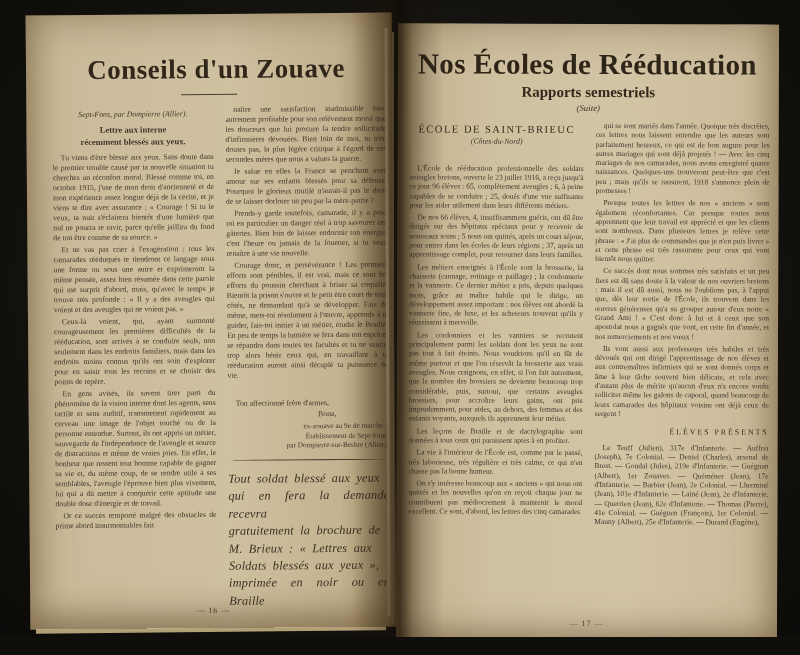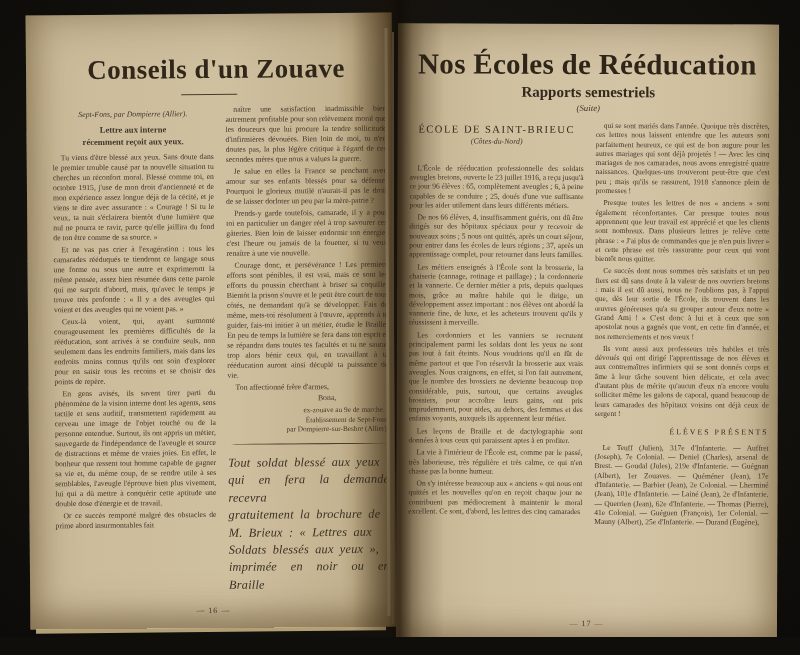--- a/index.html
+++ b/index.html
@@ -23,21 +23,21 @@
 
   
   .lp-title{margin:40px 6px 0 20px;text-align:center;font-weight:bold;font-size:27px;
     letter-spacing:.5px;color:#30271a;white-space:nowrap;}
   .title-rule{width:56px;height:1px;background:#4a3d2c;margin:9px auto 10px auto;}
   .lp-cols{display:flex;gap:12px;padding:0 6px 0 26px;}
   .lp-col{width:161px;flex:0 0 161px;font-size:7.7px;line-height:1.3;text-align:justify;}
   .dateline{font-style:italic;text-align:center;font-size:7.8px;margin:4px 0 5px 0;}
   .letter-heading{font-weight:bold;text-align:center;font-size:8.6px;line-height:1.35;margin:0 0 5px 0;}
   .body-p{margin:0 0 2px 0;text-indent:8px;}
-  .sig{margin-top:2px;font-size:7.8px;}
+  .sig{margin-top:18px;font-size:7.8px;}
   .sig-closing{text-indent:8px;}
   .sig-name{text-align:center;padding-left:38px;margin-top:1px;}
   .sig-unit{text-align:right;padding-right:4px;font-size:7.3px;margin-top:2px;}
   .sig-inst{text-align:right;padding-right:2px;font-size:7.3px;}
   .flourish{height:1px;background:#4a3d2c;margin:9px 2px 10px 2px;border-radius:50%;}
   .promo{font-style:italic;font-size:12.3px;line-height:1.42;text-align:justify;
     letter-spacing:.2px;word-spacing:3px;color:#3a3023;}
   .promo p{margin:0;}
   .page-number{position:absolute;bottom:14px;left:0;right:0;text-align:center;font-size:8px;letter-spacing:1px;}
   .lp .page-number{bottom:13px;}
@@ -64,21 +64,21 @@
 
   <div class="page page-left lp">
     <div class="lp-title">Conseils d'un Zouave</div>
     <div class="title-rule"></div>
 
     <div class="lp-cols">
       <div class="lp-col">
         <div class="dateline">Sept-Fons, par Dompierre (Allier).</div>
         <div class="letter-heading">
           <div>Lettre aux interne</div>
-          <div>récemment reçoit aux yeux.</div>
+          <div>récemment blessés aux yeux.</div>
         </div>
         <div>
             <p class="body-p">Tu viens d'être blessé aux yeux. Sans doute dans le premier trouble causé par ta nouvelle situation tu cherches un réconfort moral. Blessé comme toi, en octobre 1915, j'use de mon droit d'ancienneté et de mon expérience assez longue déjà de la cécité, et je viens te dire avec assurance : « Courage ! Si tu le veux, ta nuit s'éclairera bientôt d'une lumière que nul ne pourra te ravir, parce qu'elle jaillira du fond de ton être comme de sa source. »</p>
             <p class="body-p">Et ne vas pas crier à l'exagération : tous les camarades rééduqués te tiendront ce langage sous une forme ou sous une autre et exprimeront la même pensée, assez bien résumée dans cette parole qui me surprit d'abord, mais, qu'avec le temps je trouve très profonde : « Il y a des aveugles qui voient et des aveugles qui ne voient pas. »</p>
             <p class="body-p">Ceux-là voient, qui, ayant surmonté courageusement les premières difficultés de la rééducation, sont arrivés à se conduire seuls, non seulement dans les endroits familiers, mais dans les endroits moins connus qu'ils ont soin d'explorer pour en saisir tous les recoins et se choisir des points de repère.</p>
             <p class="body-p">En gens avisés, ils savent tirer parti du phénomène de la vision interne dont les agents, sens tactile et sens auditif, transmettent rapidement au cerveau une image de l'objet touché ou de la personne entendue. Surtout, ils ont appris un métier, sauvegarde de l'indépendance de l'aveugle et source de distractions et même de vraies joies. En effet, le bonheur que ressent tout homme capable de gagner sa vie et, du même coup, de se rendre utile à ses semblables, l'aveugle l'éprouve bien plus vivement, lui qui a dû mettre à conquérir cette aptitude une double dose d'énergie et de travail.</p>
             <p class="body-p">Or ce succès remporté malgré des obstacles de prime abord insurmontables fait</p>
           </div>
       </div>
 

